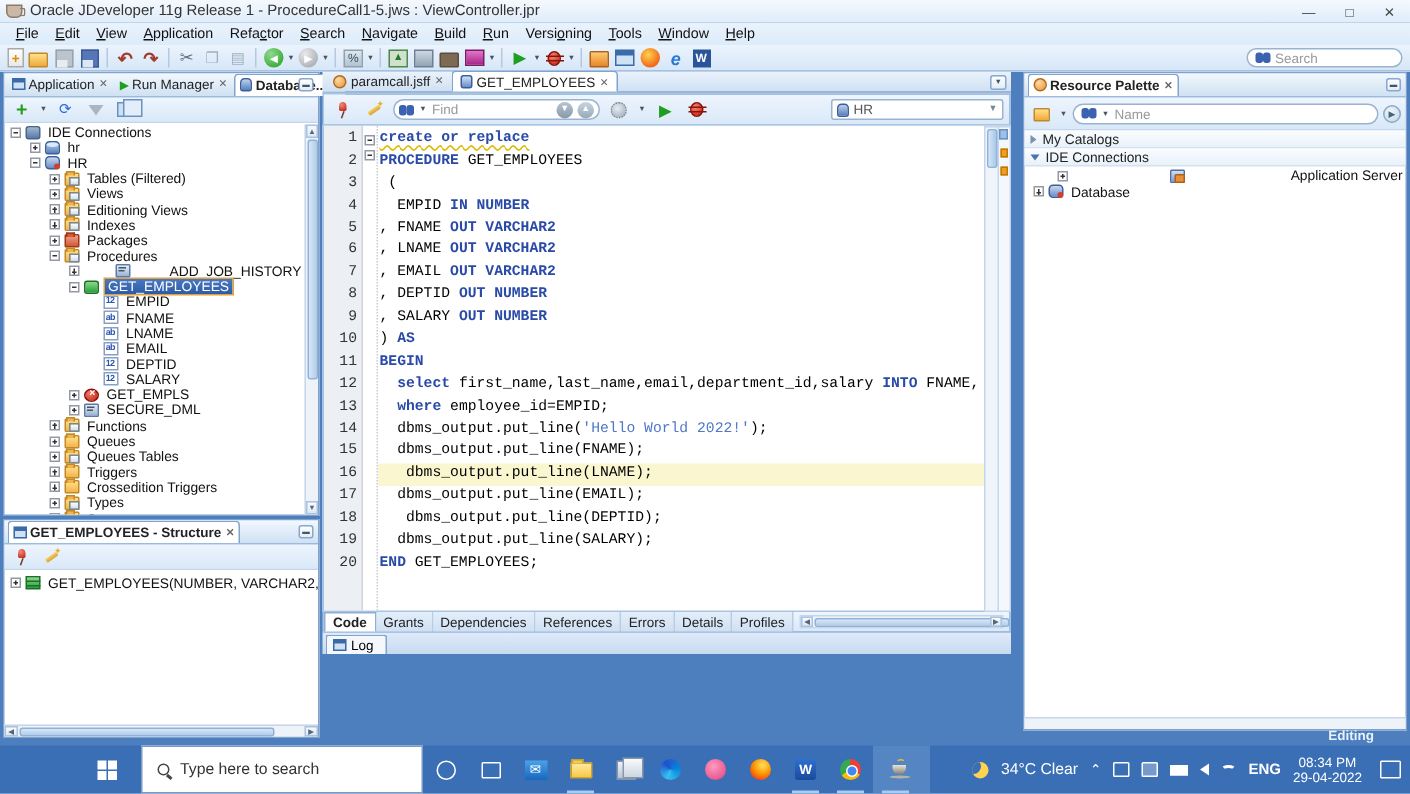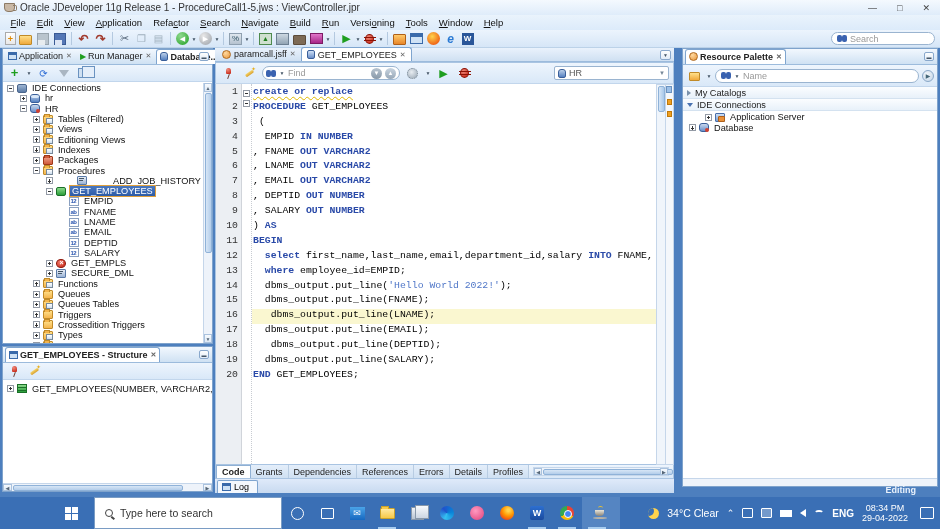--- a/index.html
+++ b/index.html
@@ -102,21 +102,21 @@
 .i-pencil::after{content:'✦';position:absolute;right:-1px;top:-3px;font-size:6px;color:#e8b020;}
 #struct-content{position:absolute;left:0;top:34px;right:0;bottom:16px;overflow:hidden;padding-top:2px;}
 #struct-content .trow{height:11px;}
 .ic-stack{background:linear-gradient(#8ad88a,#2a9e3a);border:1px solid #1a7028;}
 .ic-stack::before{content:'';position:absolute;left:0;top:2px;width:9px;height:1px;background:#1a7028;}
 .ic-stack::after{content:'';position:absolute;left:0;top:5px;width:9px;height:1px;background:#1a7028;}
 .hscroll{position:absolute;left:0;right:0;bottom:0;height:8px;background:#eef3fa;border-top:1px solid #c5d6ea;}
 .hscroll .arr{position:absolute;top:0;width:9px;height:7px;background:linear-gradient(#f7fafd,#dde9f6);border:1px solid #aac2de;font-size:5px;color:#567;display:flex;align-items:center;justify-content:center;}
 .hscroll .arr.lf{left:0;}.hscroll .arr.rt{right:0;}
 .hscroll .thumb{position:absolute;top:0.5px;height:6px;background:linear-gradient(#d7e6f6,#b3cdea);border:1px solid #8fb2d8;border-radius:2px;}
-#editor-panel{position:absolute;left:215px;top:48px;width:459px;height:445px;}
+#editor-panel{position:absolute;left:215px;top:48px;width:459px;height:388px;}
 #editor-tabrow{position:absolute;left:0;top:0;right:0;height:14px;background:linear-gradient(#eaf2fc,#cfe0f2);border-bottom:1px solid #9cbbdc;display:flex;align-items:flex-end;padding-left:2px;}
 .etab{display:flex;align-items:center;gap:3px;font-size:9px;color:#222;padding:0 5px;height:14px;white-space:nowrap;}
 .etab.active{background:#fff;border:1px solid #7fa5cf;border-bottom:none;border-radius:3px 3px 0 0;}
 .etab .x{font-size:7px;color:#666;}
 .ic-jsff{width:9px;height:9px;background:radial-gradient(circle at 35% 30%,#ffd9a0,#e8963a);border-radius:50%;border:1px solid #b06a20;flex:none;}
 .ic-dbdoc{width:8px;height:9px;background:linear-gradient(#cfe0f5,#6a8ec8);border:1px solid #3a5f9a;border-radius:2px;flex:none;}
 #etab-dd{position:absolute;right:3px;top:2px;width:11px;height:10px;background:linear-gradient(#fdfefe,#e2ecf7);border:1px solid #89a8cc;border-radius:2px;font-size:5px;color:#456;display:flex;align-items:center;justify-content:center;}
 #editor-toolbar{position:absolute;left:0;top:14px;right:0;height:22px;background:linear-gradient(#eef5fd,#d9e8f8);border:1px solid #a9c4e2;border-bottom:1px solid #c2d6ec;display:flex;align-items:center;padding:0 4px;gap:4px;}
 #find-box{width:138px;height:14px;background:#fff;border:1px solid #9ab4d0;border-radius:8px;display:flex;align-items:center;font-size:9px;color:#999;padding:0 3px;gap:3px;}
 #find-box .spacer{flex:1;}
@@ -681,21 +681,21 @@
         <div class="res-section">
           <div class="tri-r"></div>
           <span>My Catalogs</span>
         </div>
         <div class="res-section">
           <div class="tri-d"></div>
           <span>IDE Connections</span>
         </div>
       </div>
     <div id="res-tree">
-        <div class="trow" style="margin-left: 22px;">
+        <div class="trow" style="margin-left: 22px; justify-content: space-between;">
           <div class="texp plus"></div>
           <div class="ticon ic-appsrv"></div>
           <span class="tlabel">Application Server</span>
         </div>
         <div class="trow" style="margin-left: 6px;">
           <div class="texp plus"></div>
           <div class="ticon ic-dbu"></div>
           <span class="tlabel">Database</span>
         </div>
       </div>

